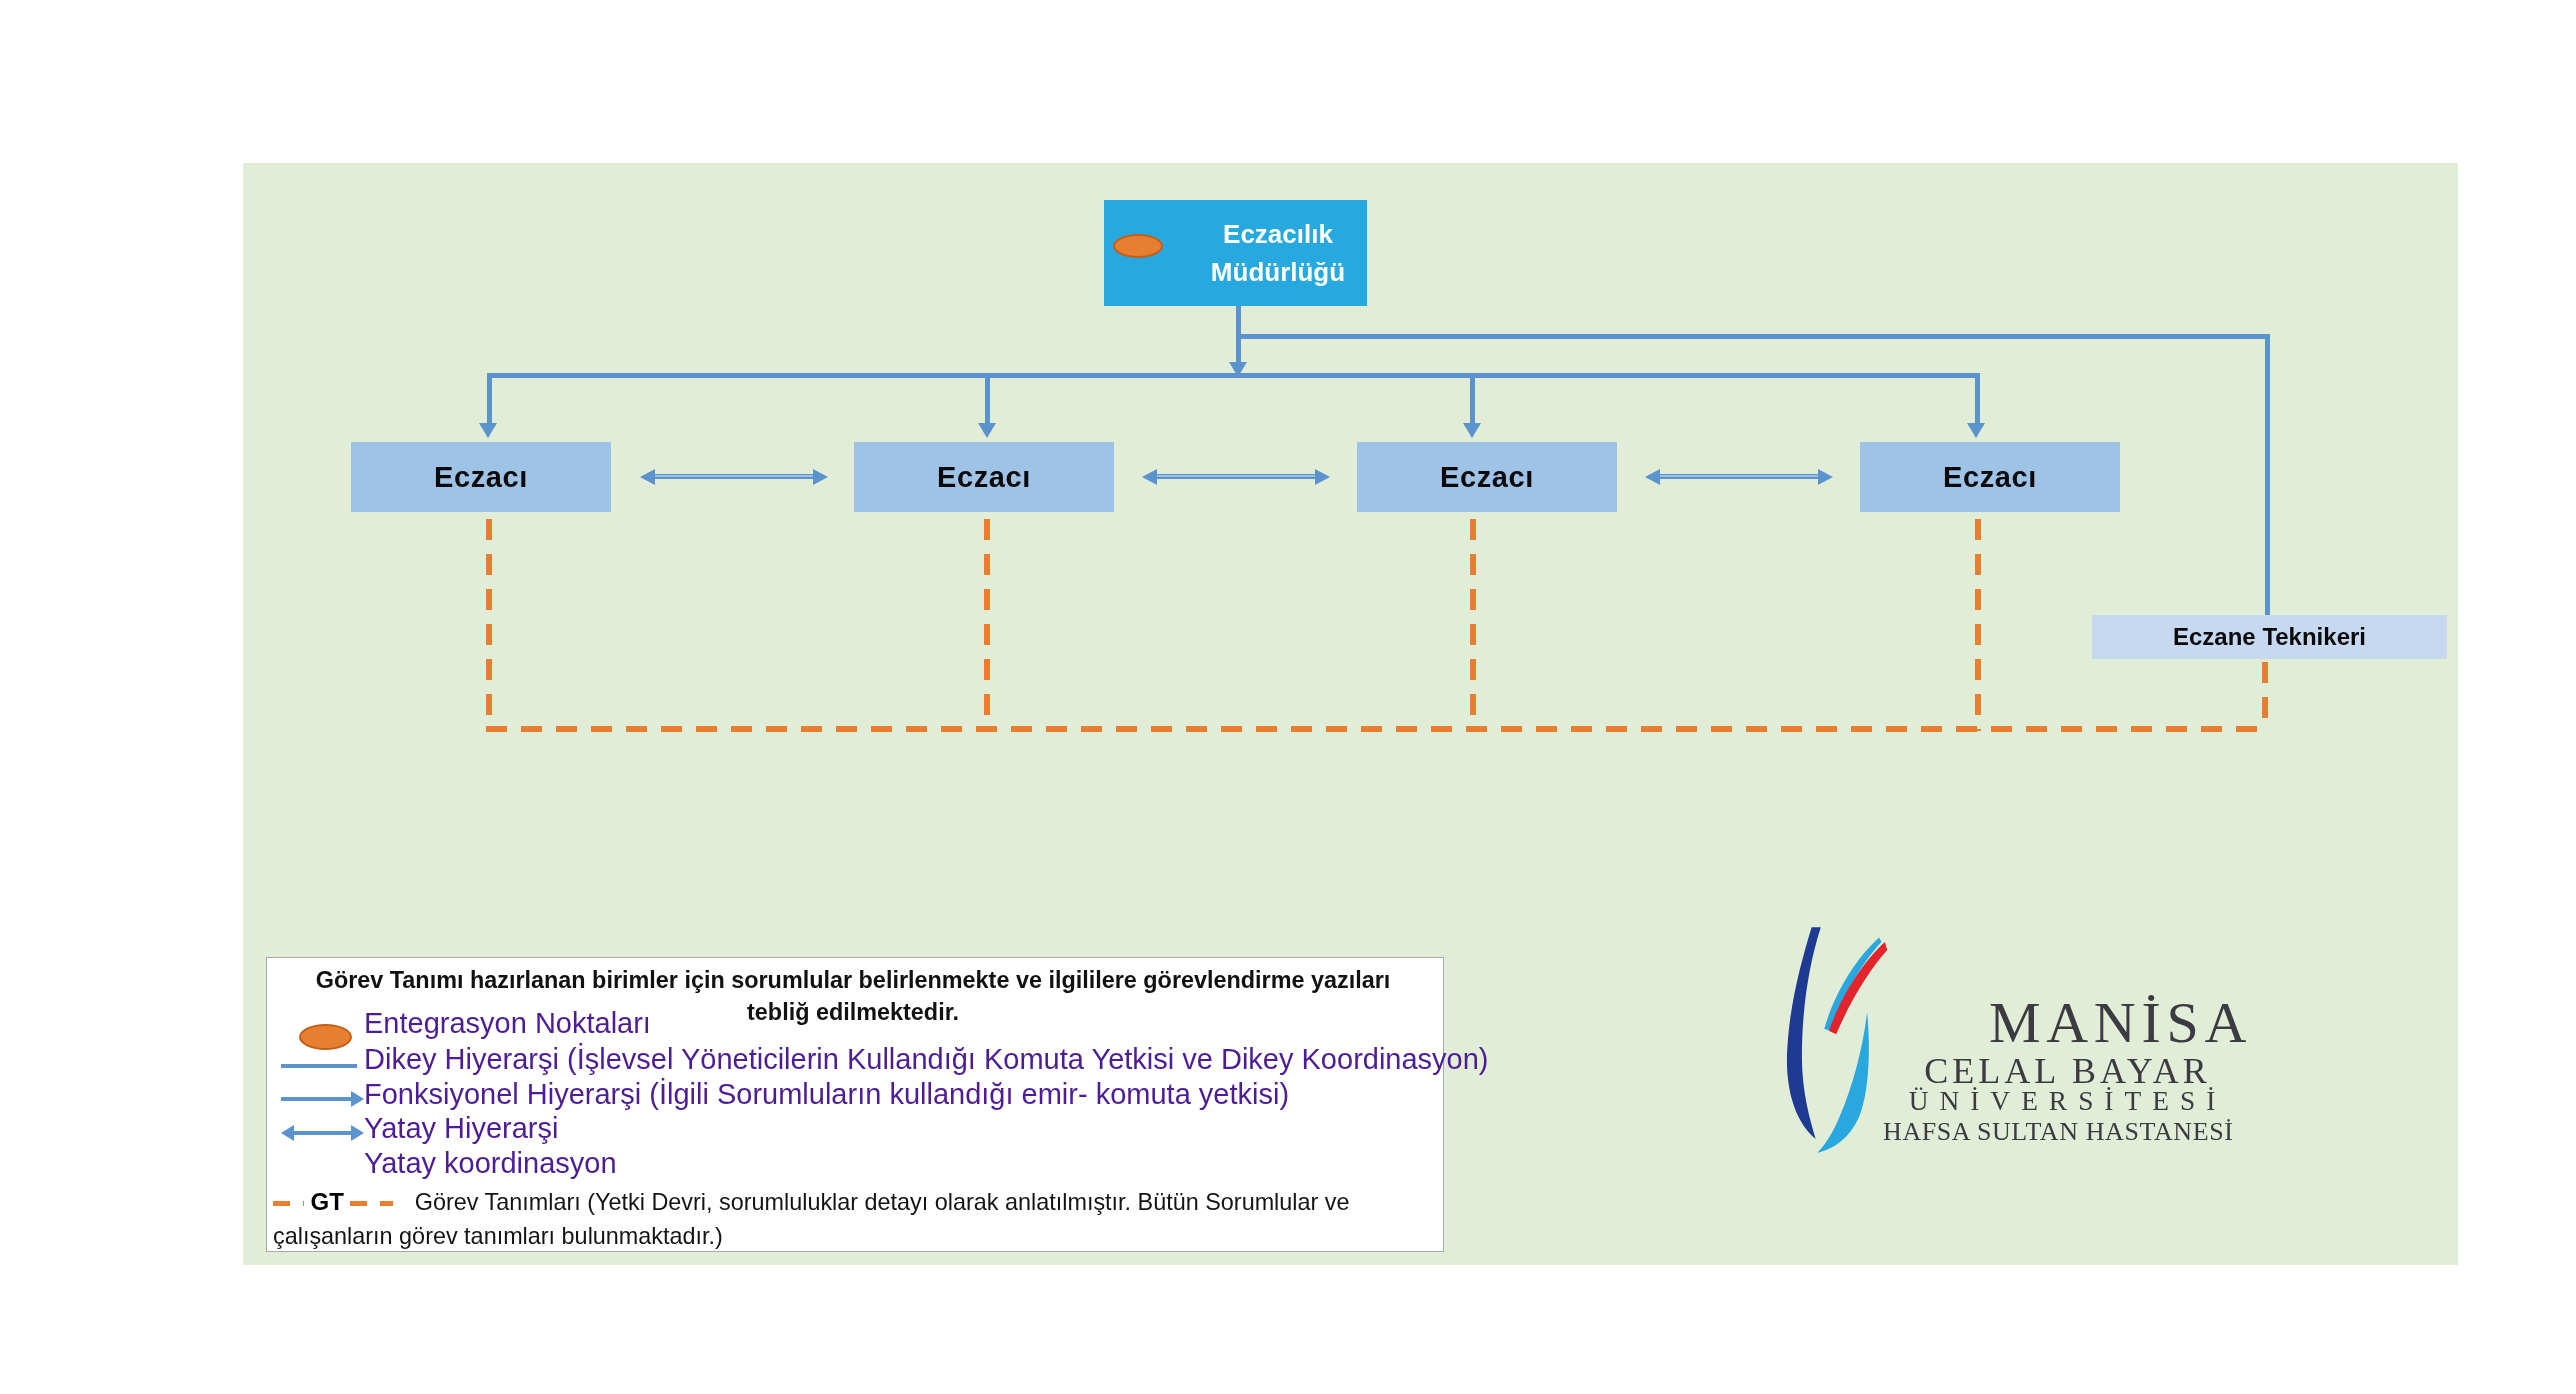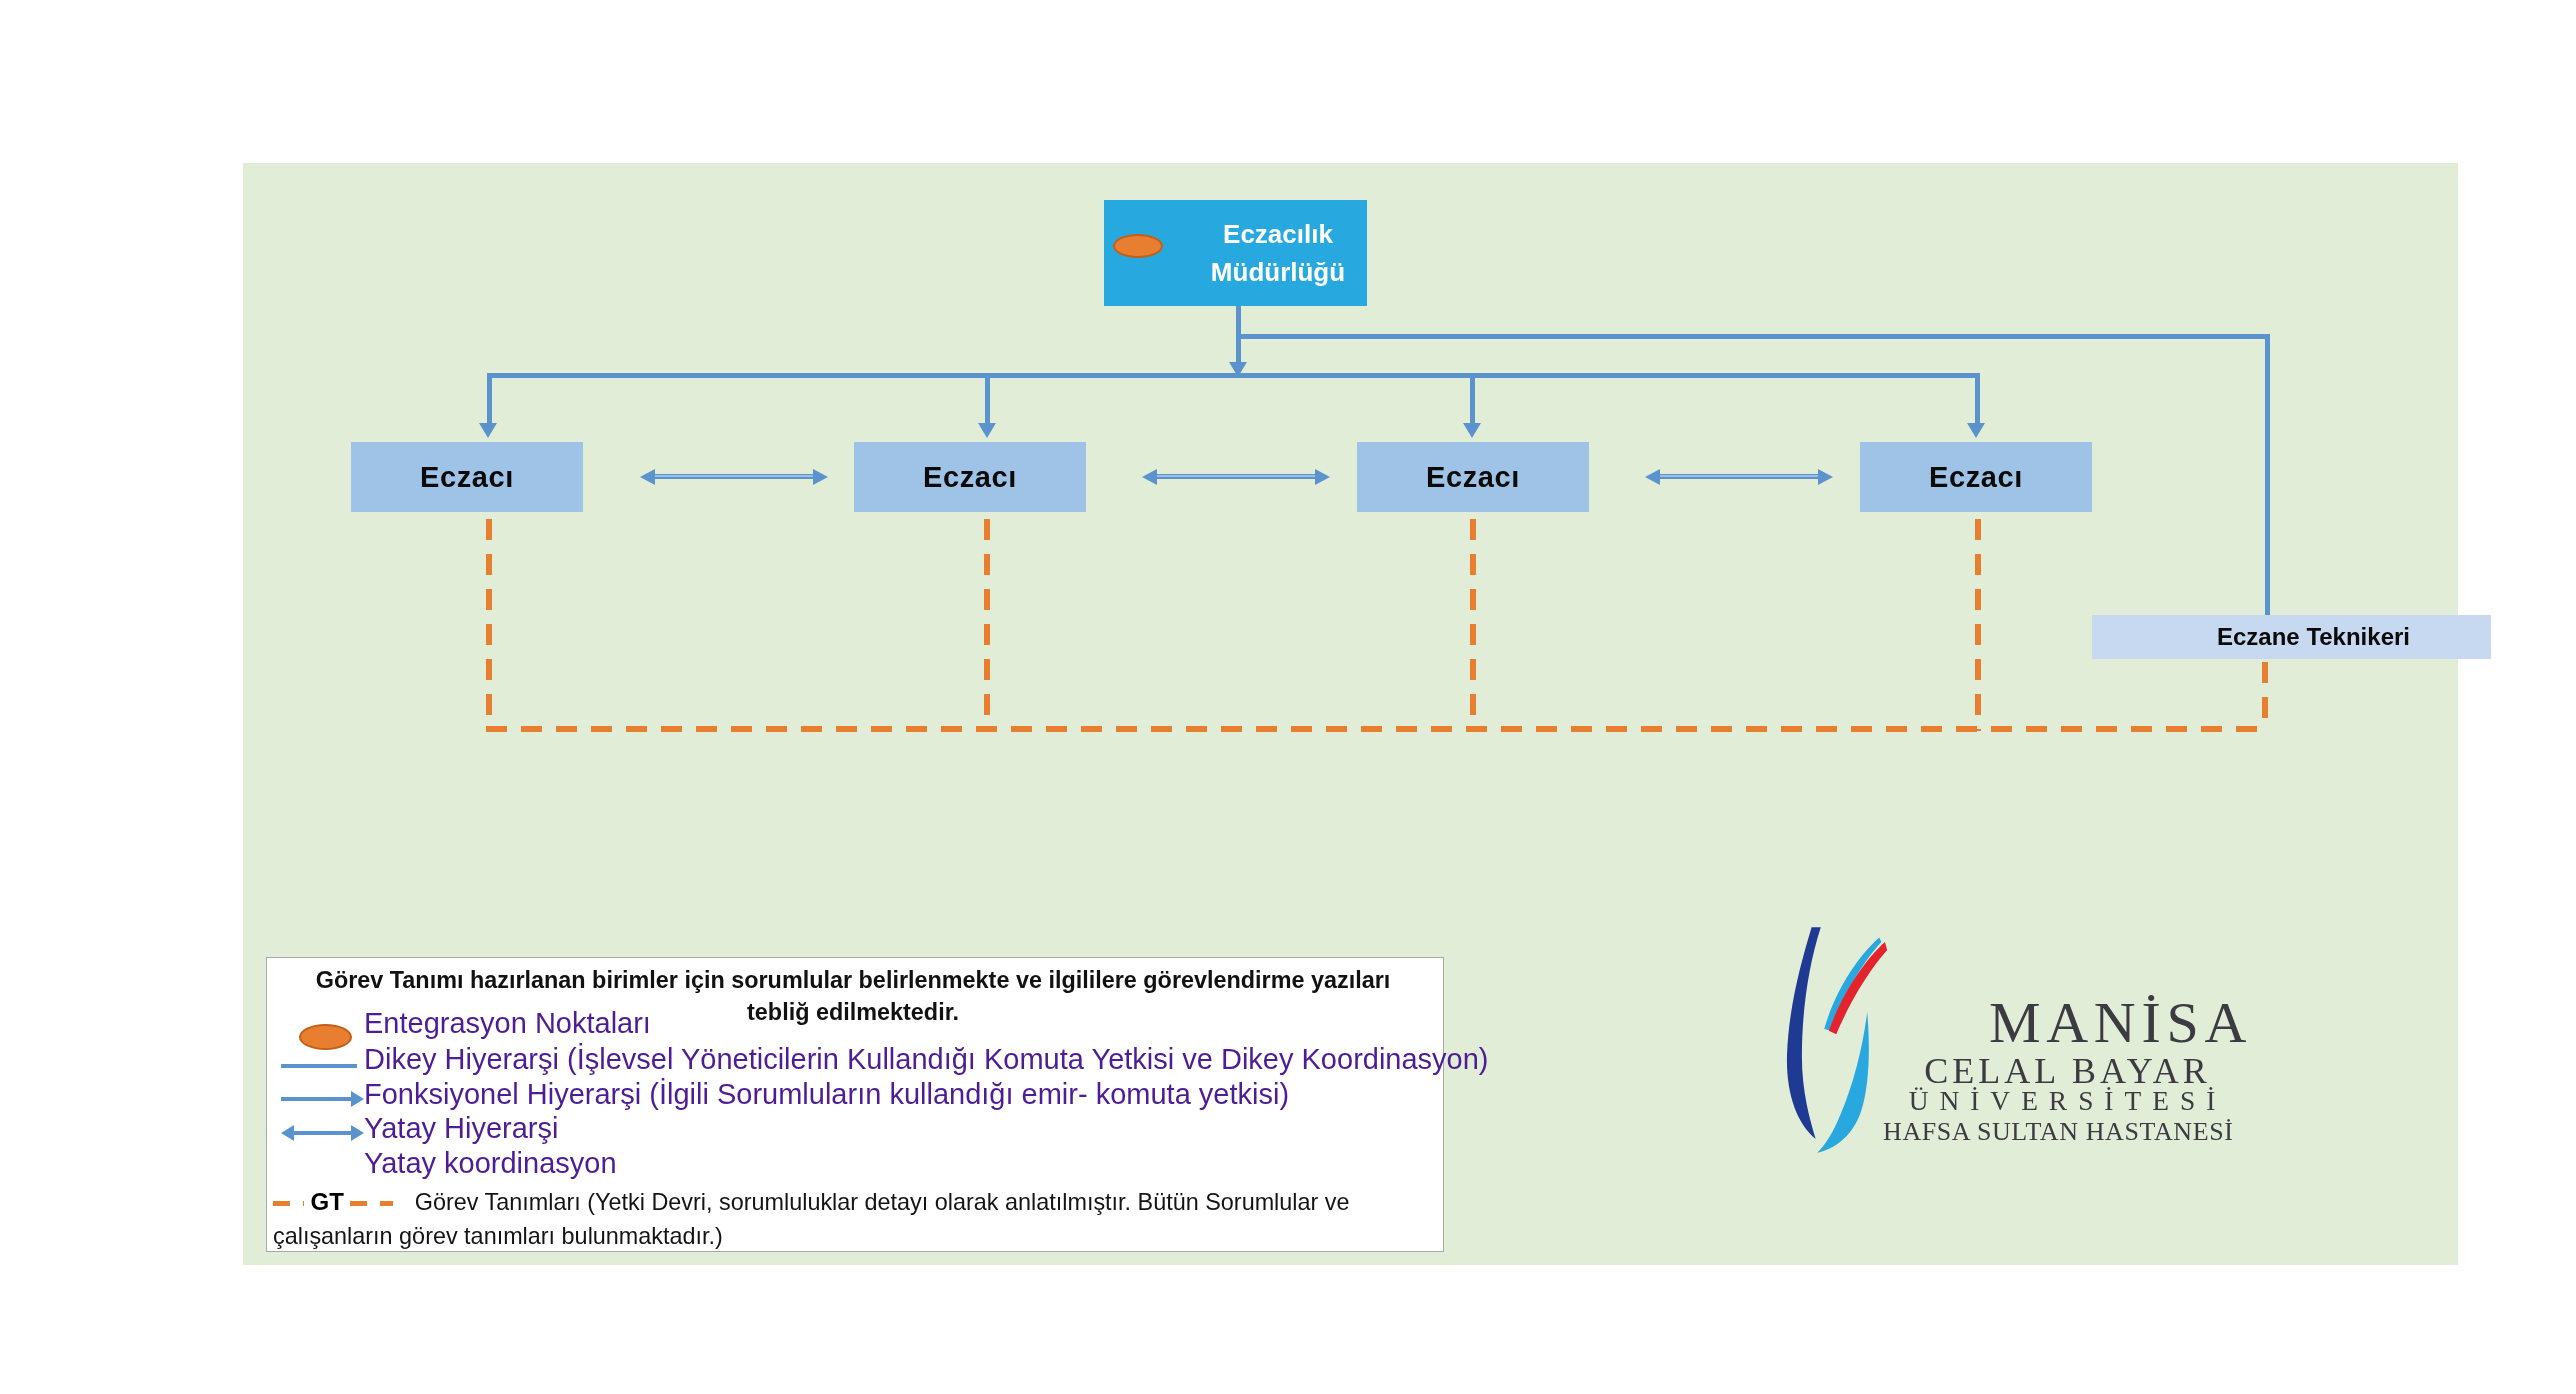--- a/index.html
+++ b/index.html
@@ -20,28 +20,28 @@
   }
   .root-box .root-text{
     width:100%;text-align:center;padding-left:37px;
     color:#ffffff;font-weight:bold;font-size:26px;line-height:38px;margin-left:48px;
   }
   .root-ellipse{
     left:9.1px;top:34px;width:50px;height:24px;border-radius:50%;
     background:#E87E2F;border:2.3px solid #C55E17;box-sizing:border-box;
   }
   .staff-box{
-    top:442px;width:232px;height:70px;background:#9EC3E6;
+    top:442px;width:260px;height:70px;background:#9EC3E6;
     display:flex;align-items:center;justify-content:center;
     color:#0a0a0a;font-weight:bold;font-size:29px;letter-spacing:0.6px;
   }
   .tech-box{
     left:2092px;top:615px;width:355px;height:44px;background:#C6D9F1;
     display:flex;align-items:center;justify-content:center;
-    color:#0a0a0a;font-weight:bold;font-size:24px;padding-left:44px;
+    color:#0a0a0a;font-weight:bold;font-size:24px;
   }
 
   
   .bline{background:#5B93CE;}
   .arrow-down{
     width:0;height:0;border-left:9.7px solid transparent;border-right:9.7px solid transparent;
     border-top:15.4px solid #5B93CE;
   }
   .harrow{height:17px;display:flex;align-items:center;}
   .harrow .head-l{width:0;height:0;border-top:8.6px solid transparent;border-bottom:8.6px solid transparent;border-right:15px solid #5B93CE;}

